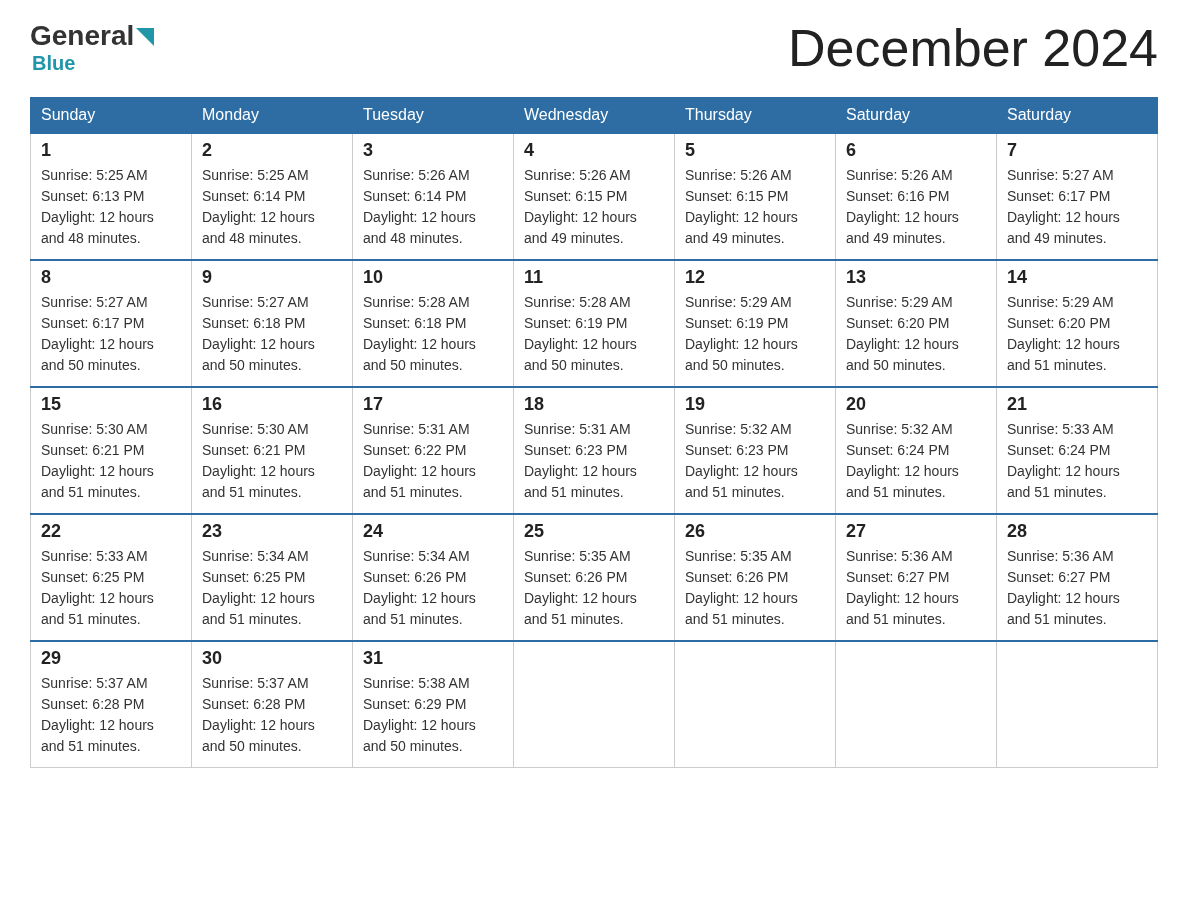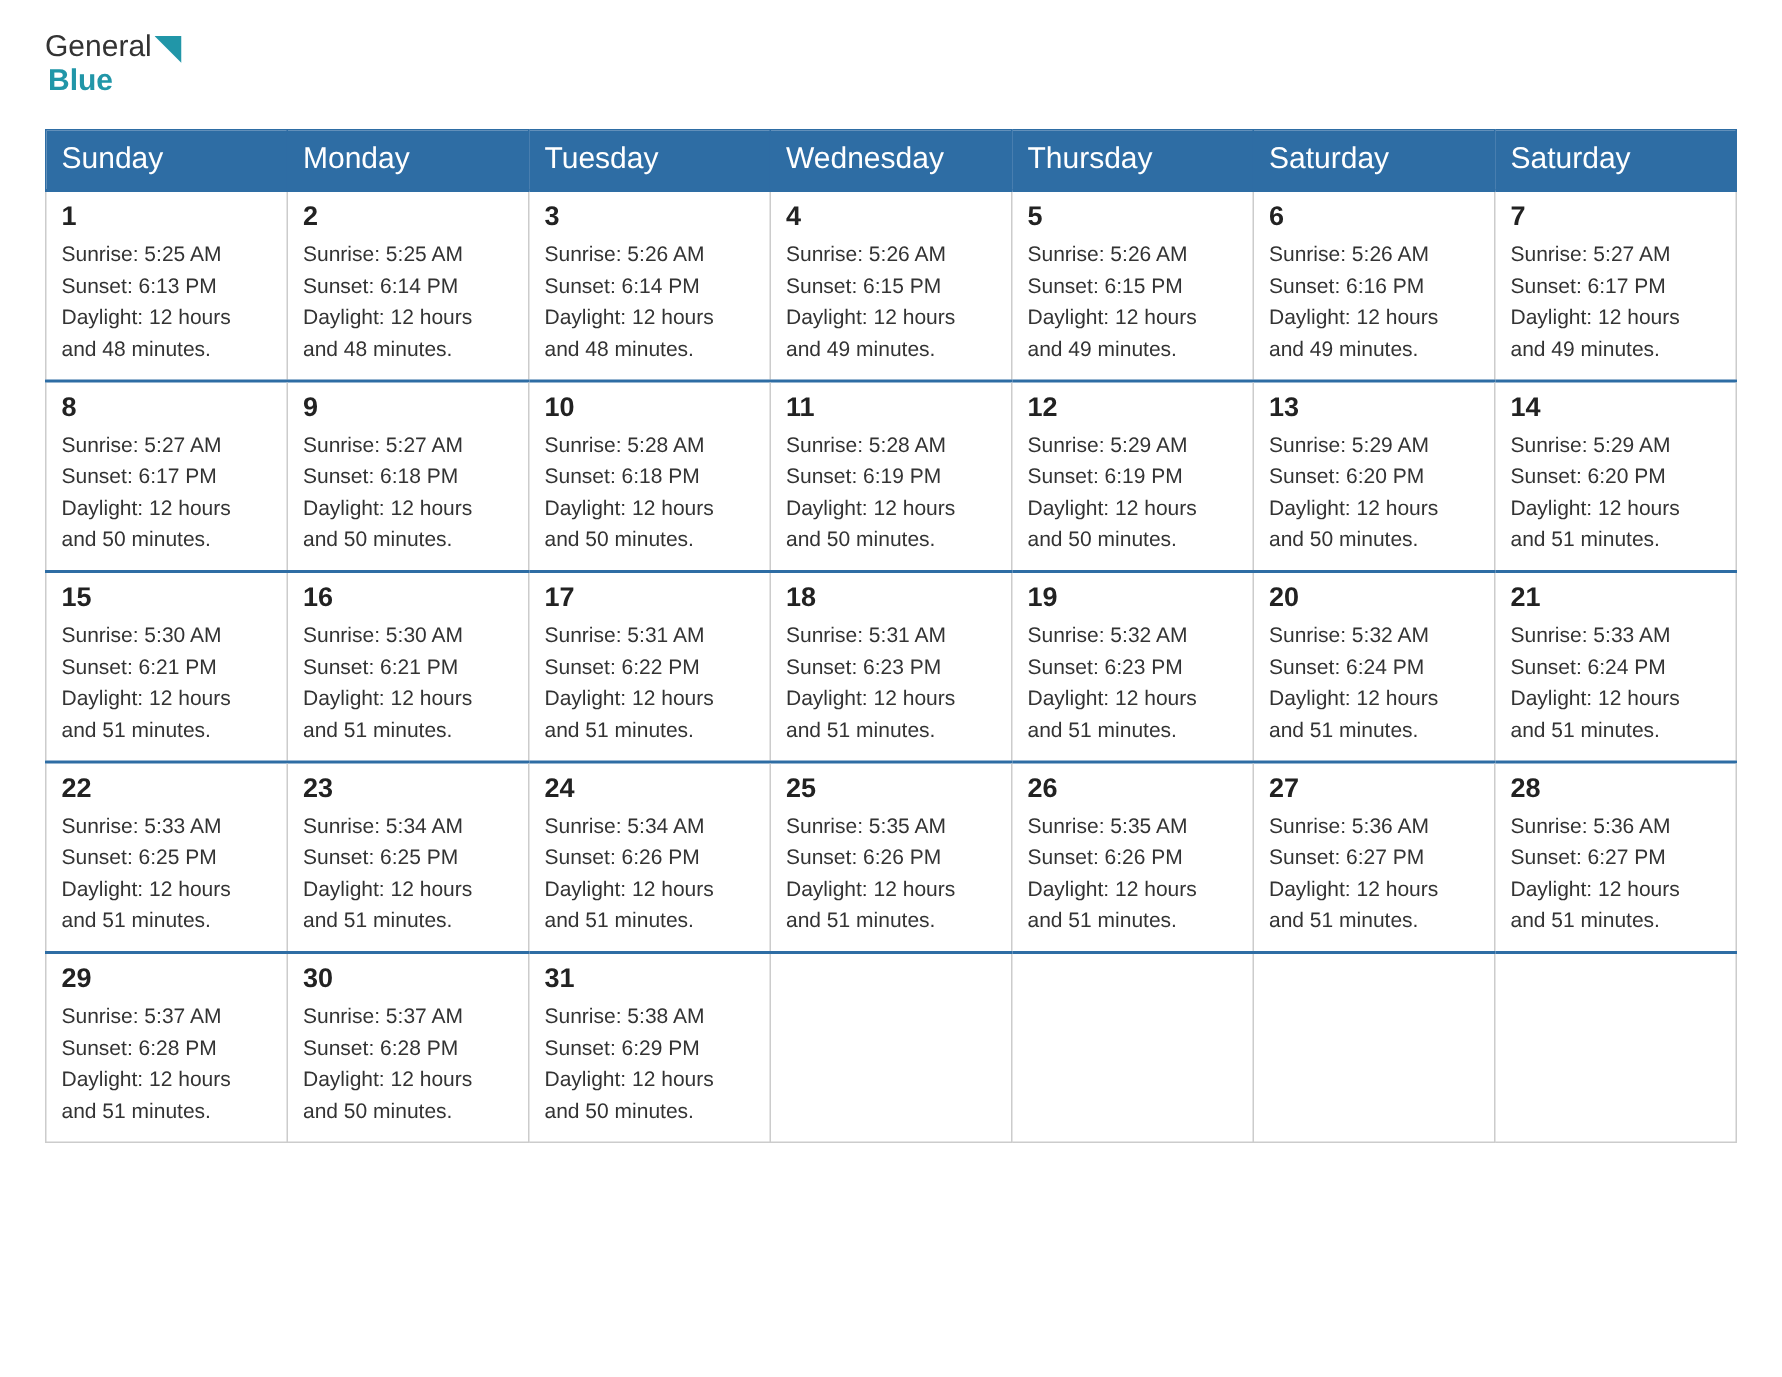--- a/index.html
+++ b/index.html
@@ -33,21 +33,21 @@
     table {
       width: 100%;
       border-collapse: collapse;
       table-layout: fixed;
     }
     th {
       background-color: #2e6da4;
       color: #fff;
       padding: 8px 10px;
       text-align: left;
-      font-size: 20px;
+      font-size: 16px;
       font-weight: normal;
       border: 1px solid #2e6da4;
       margin-left: 42px;
     }
     td {
       vertical-align: top;
       padding: 6px 10px 10px 10px;
       border: 1px solid #ccc;
       border-top: 2px solid #2e6da4;
       font-size: 13px;
@@ -84,28 +84,29 @@
       font-weight: bold;
       margin-left: 2px;
     }
   </style>
 </head>
 <body>
 
 <div class="header">
   <div class="logo-wrapper">
     <div class="logo-line1">
-      <span style="font-size:20px;font-weight:normal;color:#333;text-align:center;">General</span>
+      <span style="font-size:28px;font-weight:bold;color:#333;text-align:center;">General</span>
       <svg width="18" height="18" viewBox="0 0 18 18" style="margin-left:2px;margin-top:2px;">
         <polygon points="0,0 18,0 18,18" fill="#2196a8"></polygon>
       </svg>
     </div>
     <div class="logo-line2">Blue</div>
   </div>
   <div class="title-section">
+    <div class="month-title">December 2024</div>
   </div>
 </div>
 
 <table>
   <thead>
     <tr>
     <th>Sunday</th>
         <th>Monday</th>
         <th>Tuesday</th>
         <th>Wednesday</th>

